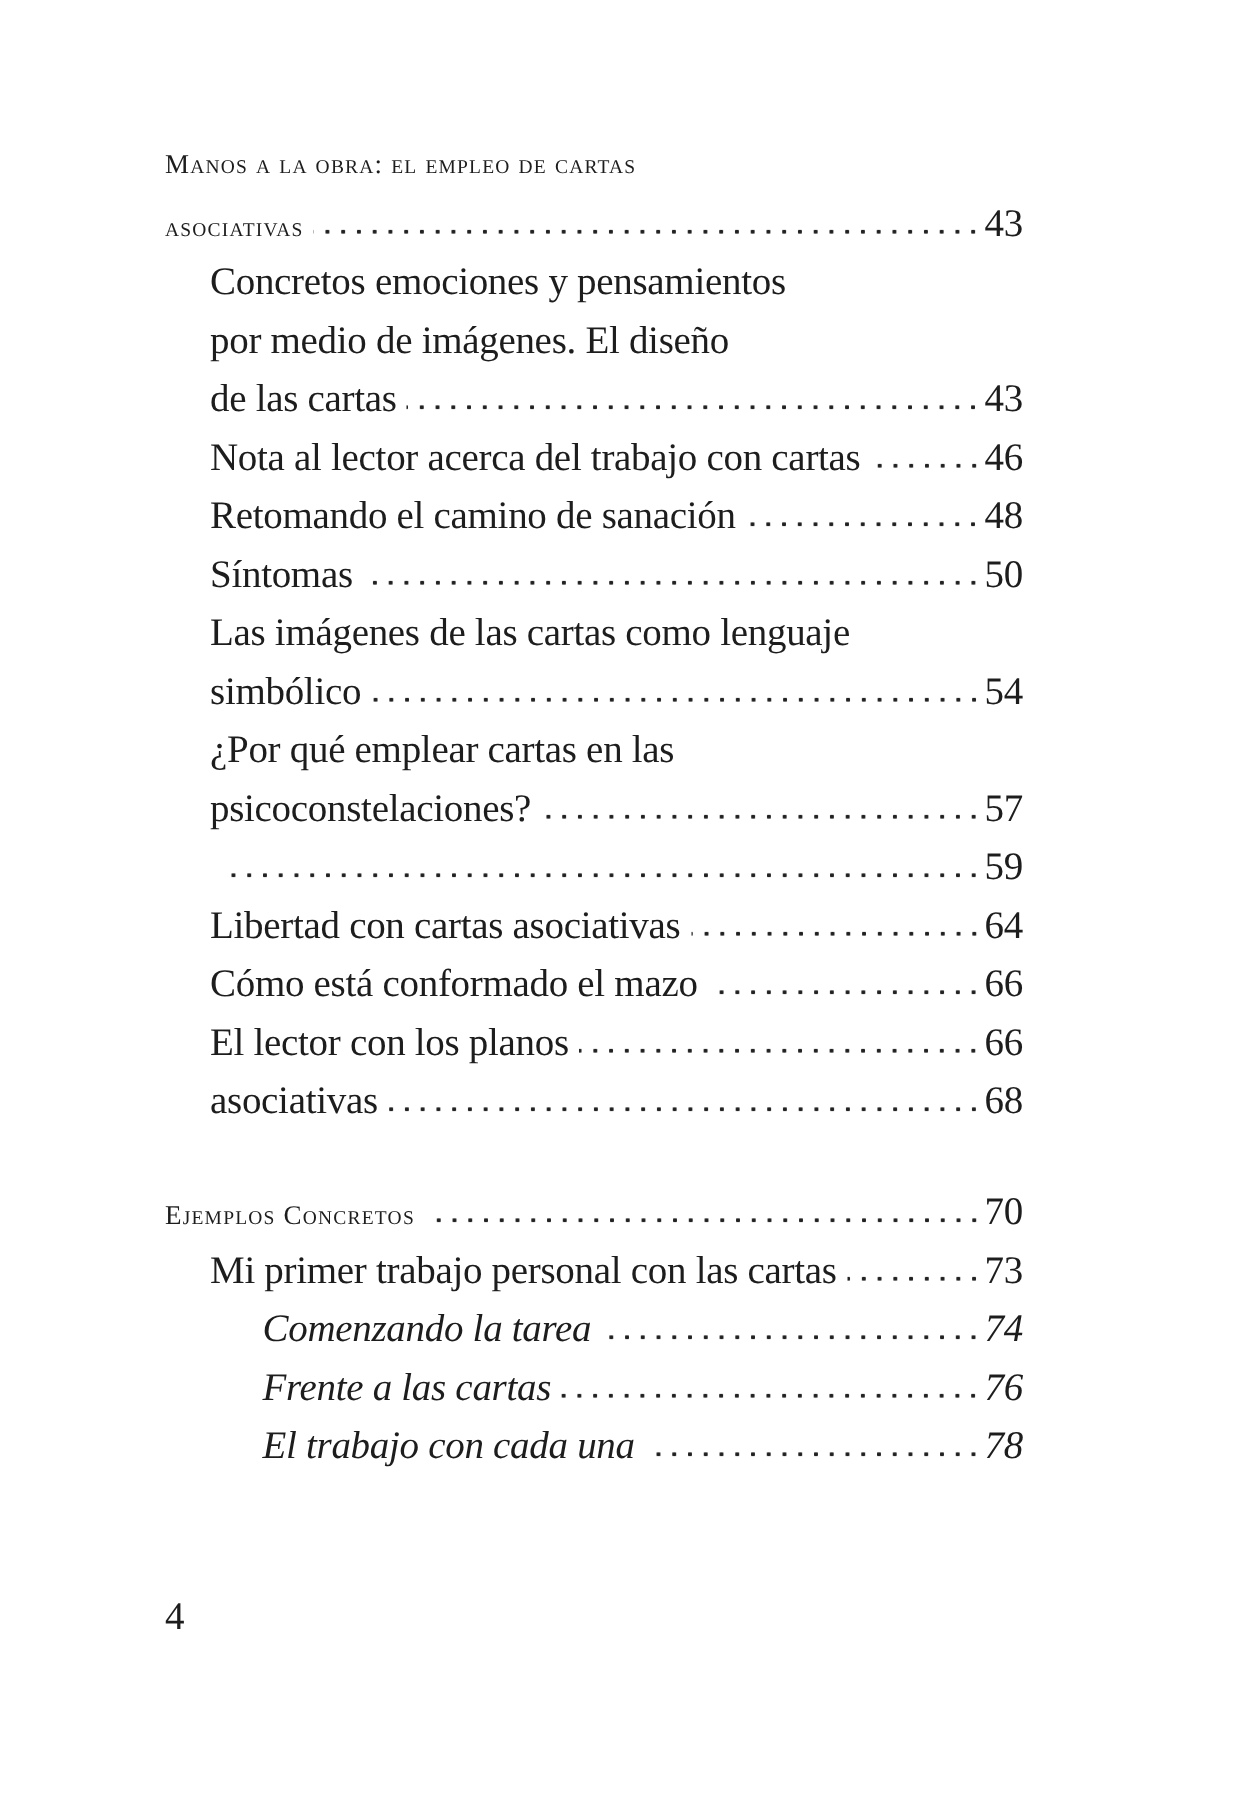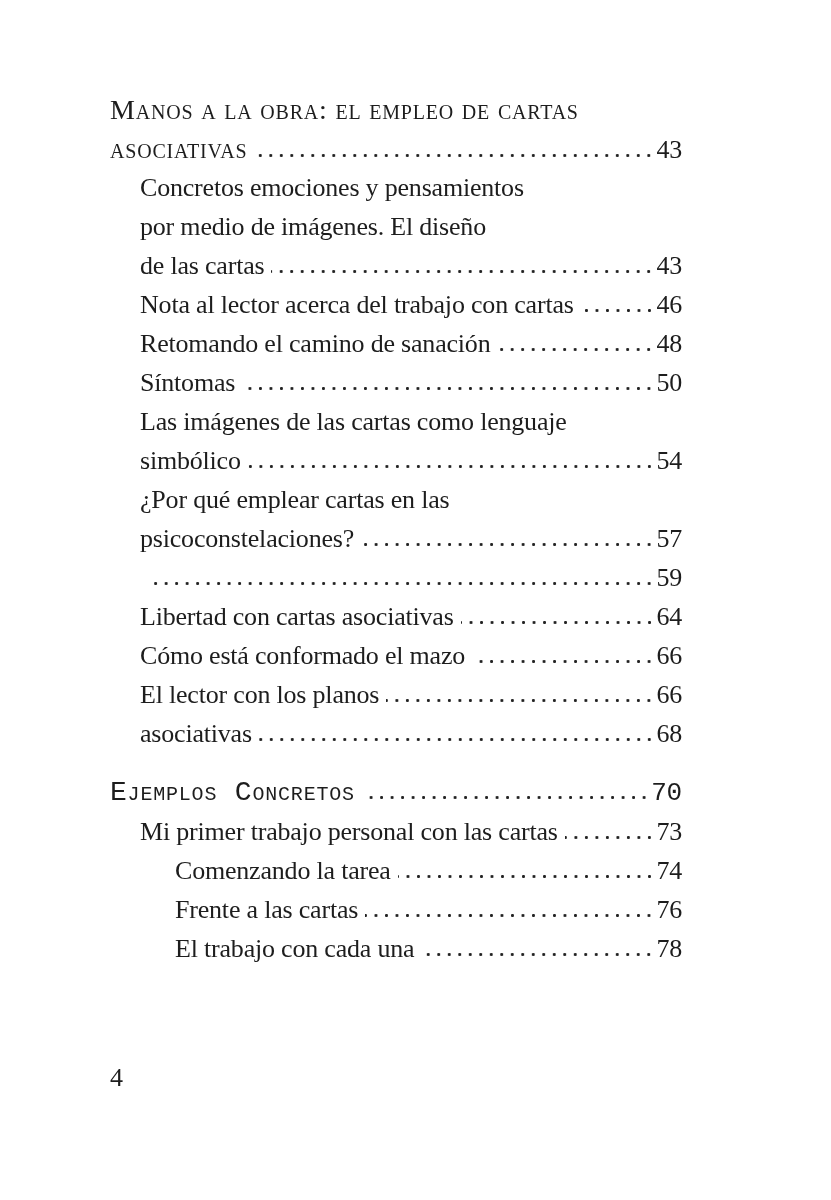--- a/index.html
+++ b/index.html
@@ -23,27 +23,27 @@
   .toc-line {
     display: flex;
     align-items: baseline;
     height: 39px;
     line-height: 39px;
     font-size: 26px;
     letter-spacing: -0.2px;
     white-space: nowrap;
   }
   .indent-1 { padding-left: 30px; }
-  .indent-2 { padding-left: 65px; }
+  .indent-2 { padding-left: 65px; font-style: italic; }
   .heading .t {
     font-variant: small-caps;
-    font-size: 28px;
+    font-size: 18px;
     letter-spacing: 0.8px;
   }
-  .gap-before { margin-top: 20px; font-family: Liberation Mono, monospace; }
+  .gap-before { margin-top: 35px; }
   .leader {
     flex: 1 1 auto;
     min-width: 8px;
     height: 5px;
     margin-left: 7px;
     background-image: radial-gradient(circle, #222222 1.3px, transparent 1.6px);
     background-size: 10.5px 5px;
     background-repeat: repeat-x;
     background-position: right bottom;
   }

